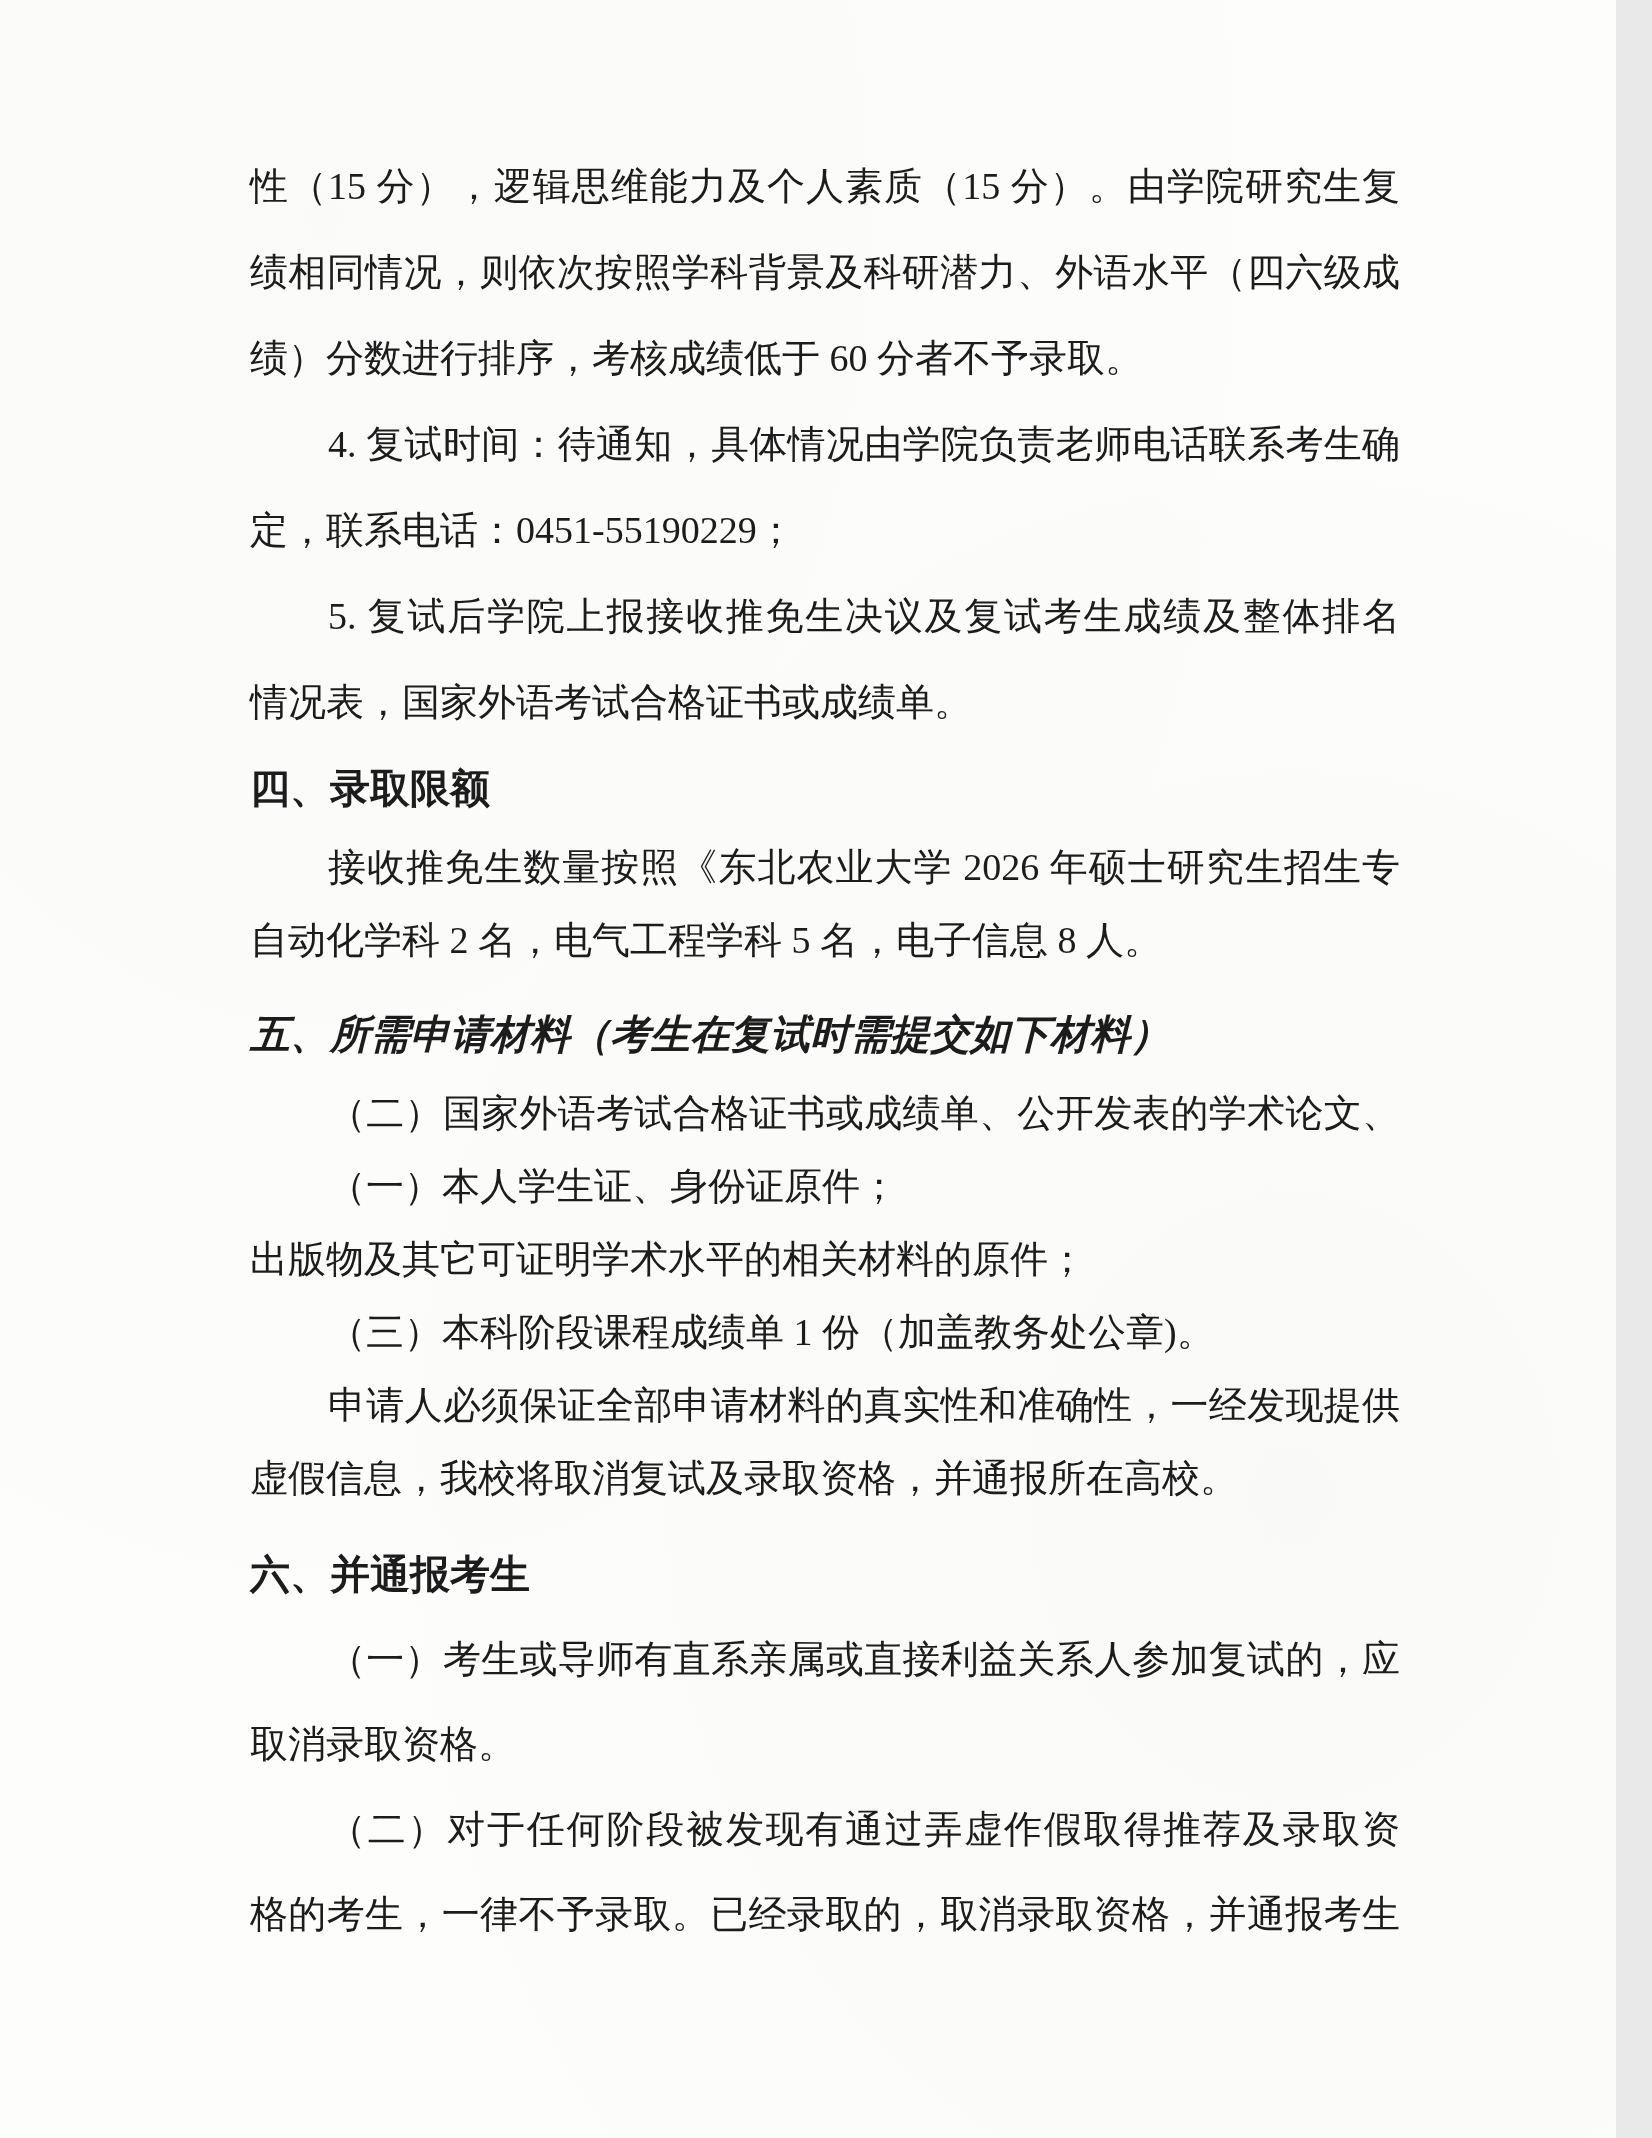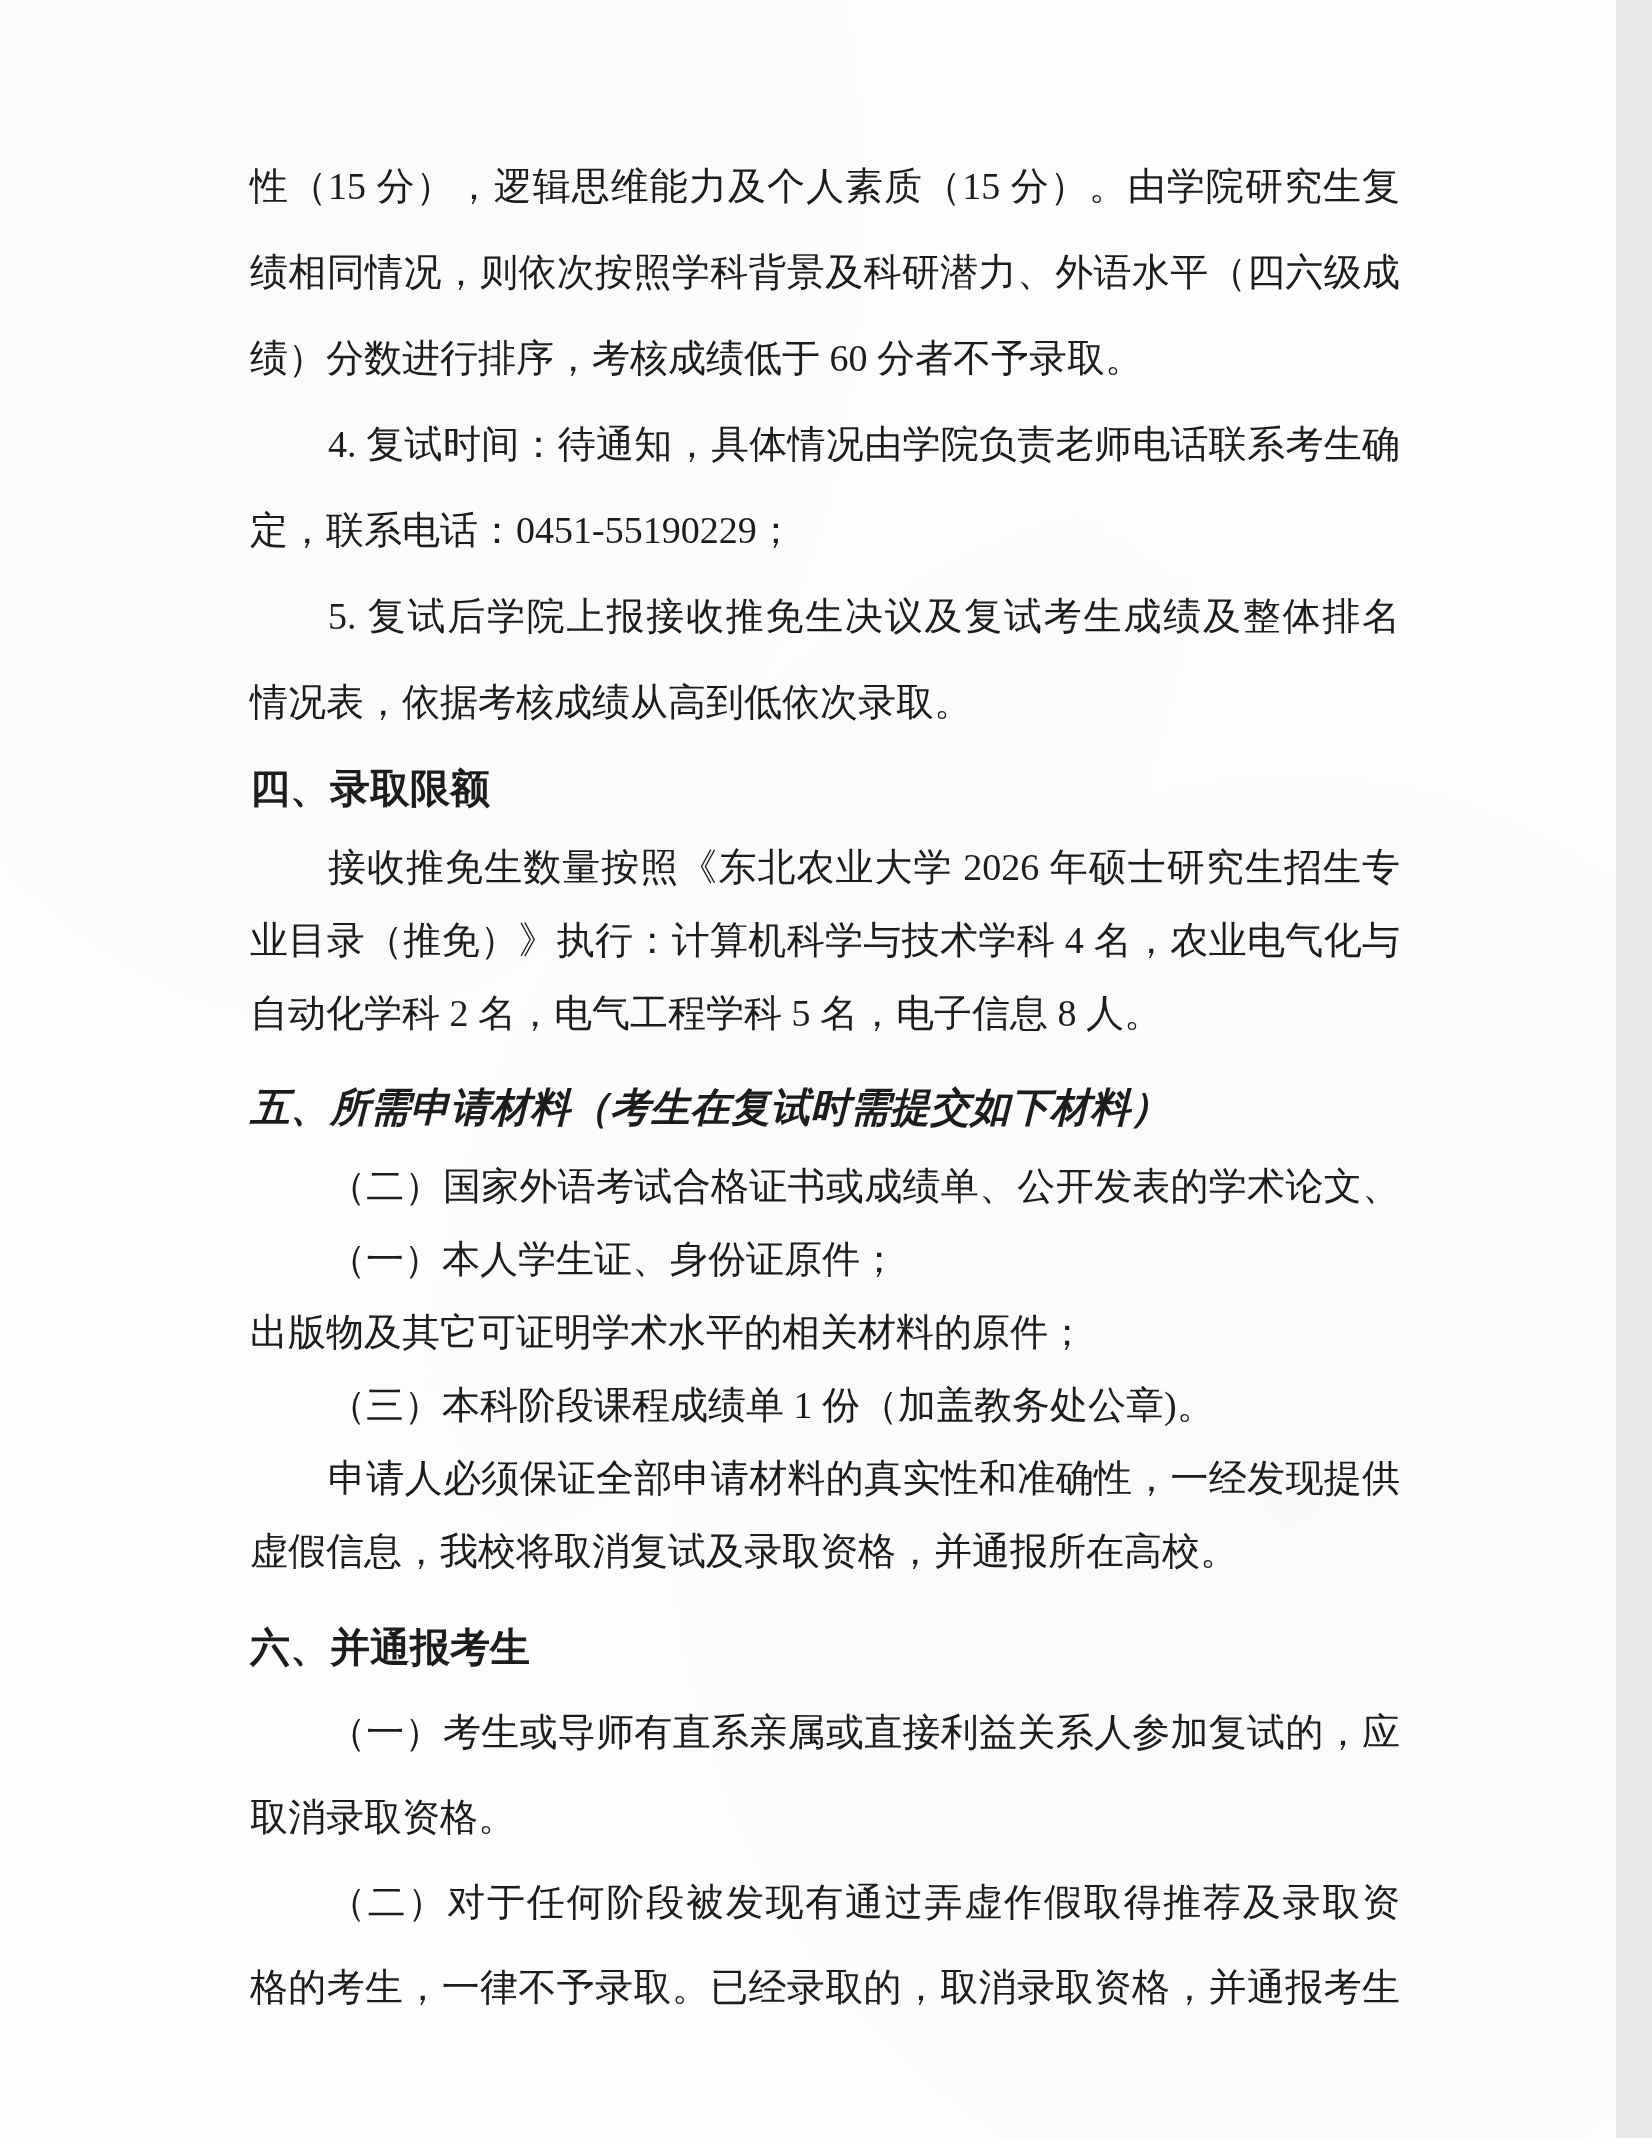--- a/index.html
+++ b/index.html
@@ -52,25 +52,24 @@
   <div class="textblock">
 
     <div class="ln pa">性（15 分），逻辑思维能力及个人素质（15 分）。由学院研究生复</div>
     <div class="ln pa">绩相同情况，则依次按照学科背景及科研潜力、外语水平（四六级成</div>
     <div class="ln pa last">绩）分数进行排序，考核成绩低于 60 分者不予录取。</div>
 
     <div class="ln pa ind">4. 复试时间：待通知，具体情况由学院负责老师电话联系考生确</div>
     <div class="ln pa last">定，联系电话：0451-55190229；</div>
 
     <div class="ln pa ind">5. 复试后学院上报接收推免生决议及复试考生成绩及整体排名</div>
-    <div class="ln pa last">情况表，依据考核成绩从高到低依次录取。</div>
+    <div class="ln pa last">情况表，国家外语考试合格证书或成绩单。</div>
 
     <div class="ln hd">四、录取限额</div>
     <div class="ln pb ind">接收推免生数量按照《东北农业大学 2026 年硕士研究生招生专</div>
-    <div class="ln pb">业目录（推免）》执行：计算机科学与技术学科 4 名，农业电气化与</div>
     <div class="ln pb last">自动化学科 2 名，电气工程学科 5 名，电子信息 8 人。</div>
 
     <div class="ln hd hd5">五、所需申请材料（考生在复试时需提交如下材料）</div>
     <div class="ln pb ind">（二）国家外语考试合格证书或成绩单、公开发表的学术论文、</div>
     <div class="ln pb ind last">（一）本人学生证、身份证原件；</div>
     <div class="ln pb last">出版物及其它可证明学术水平的相关材料的原件；</div>
     <div class="ln pb ind last">（三）本科阶段课程成绩单 1 份（加盖教务处公章)。</div>
     <div class="ln pb ind">申请人必须保证全部申请材料的真实性和准确性，一经发现提供</div>
     <div class="ln pb last">虚假信息，我校将取消复试及录取资格，并通报所在高校。</div>
 

